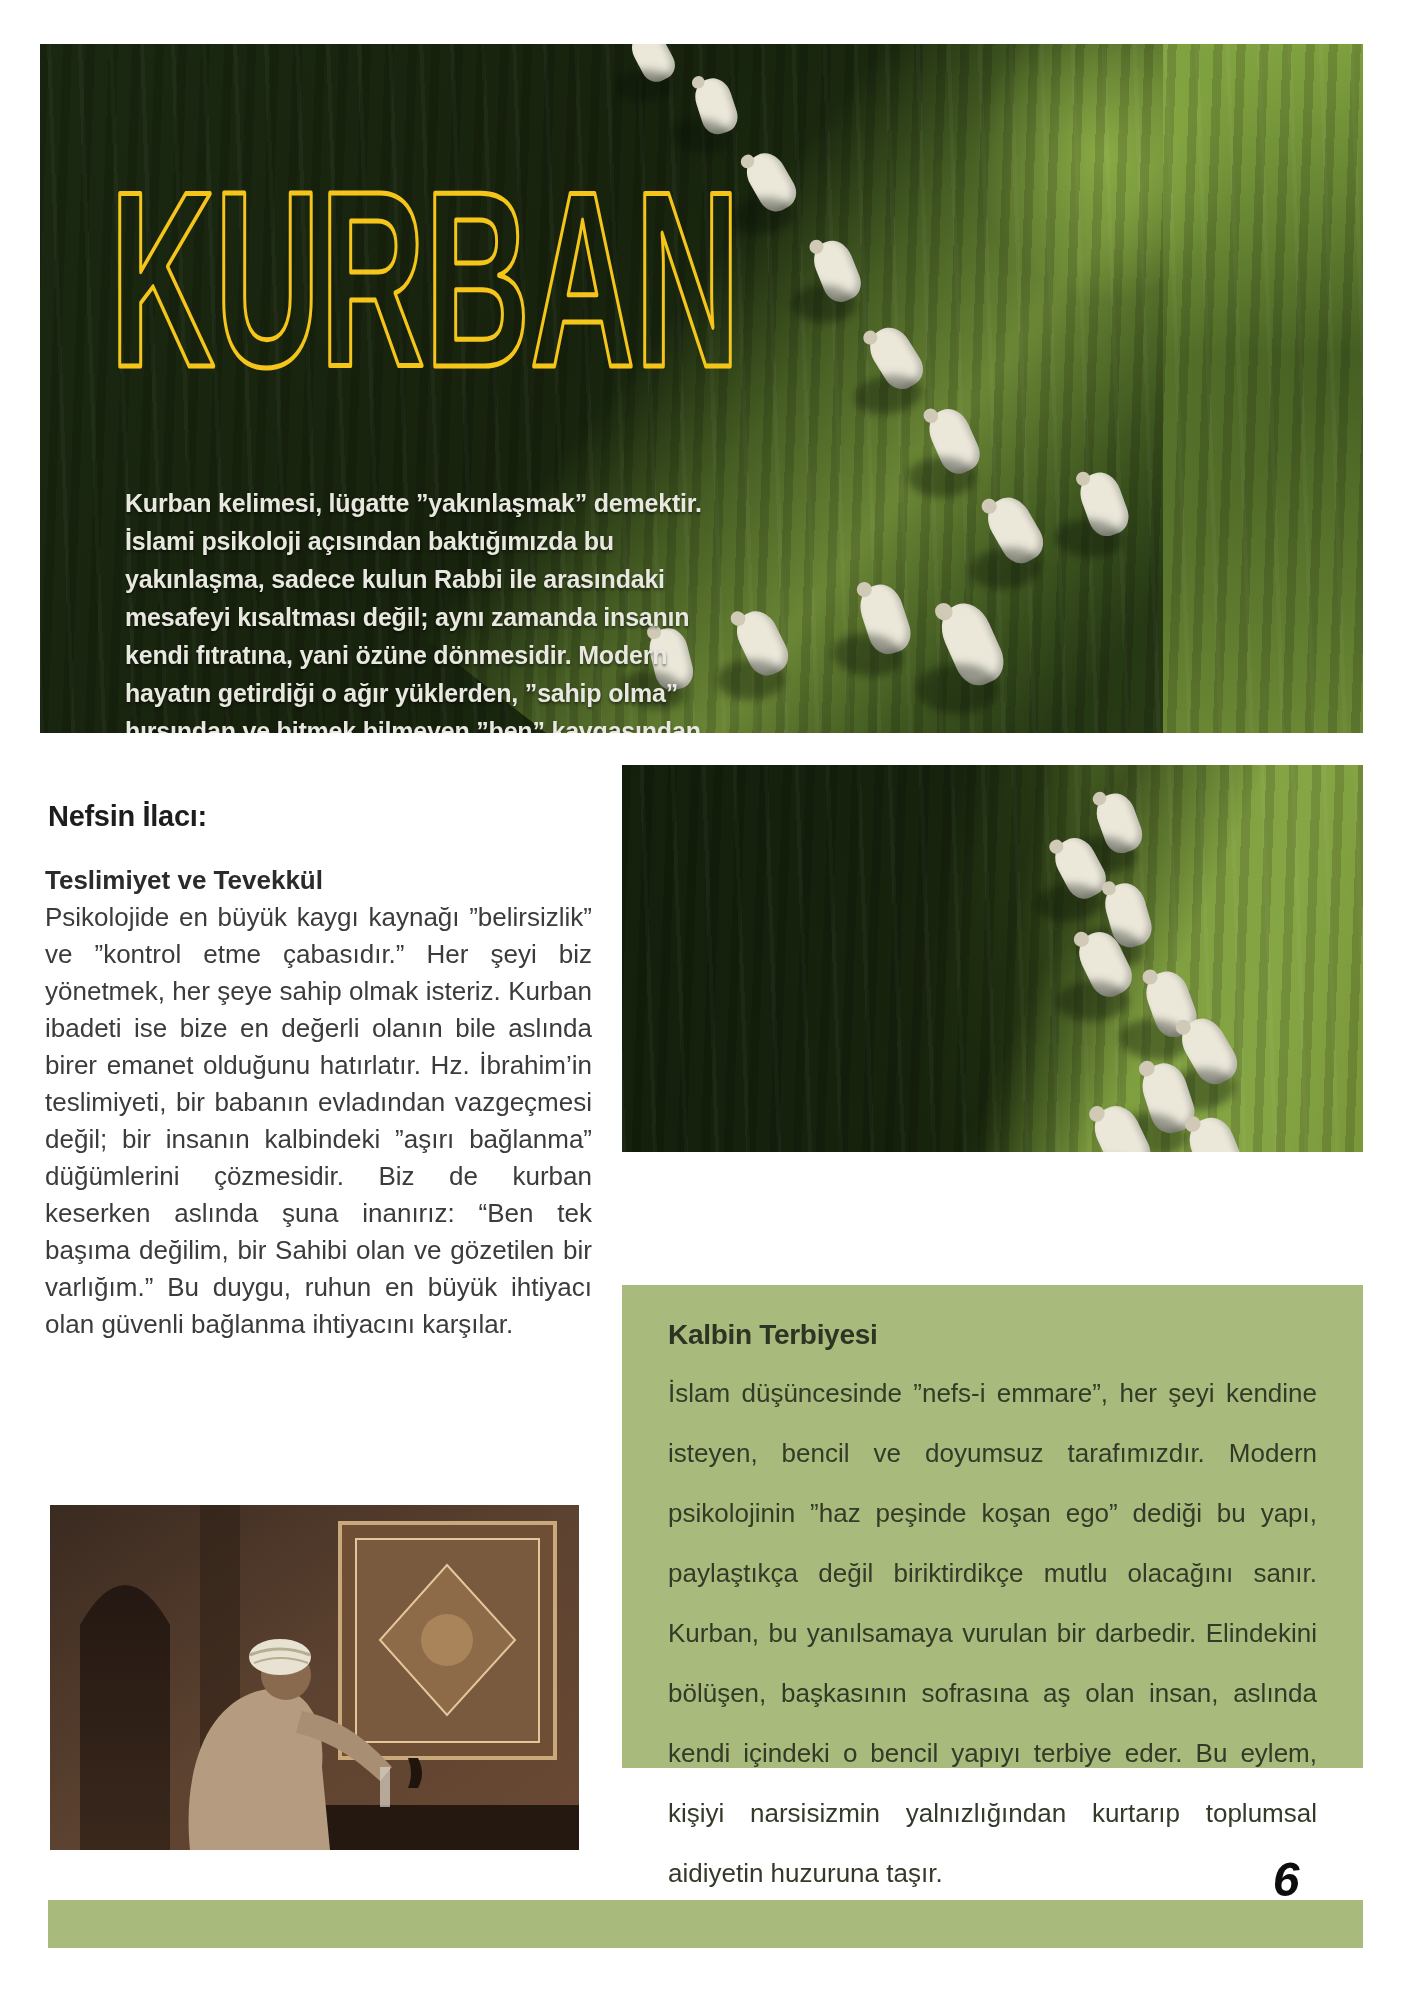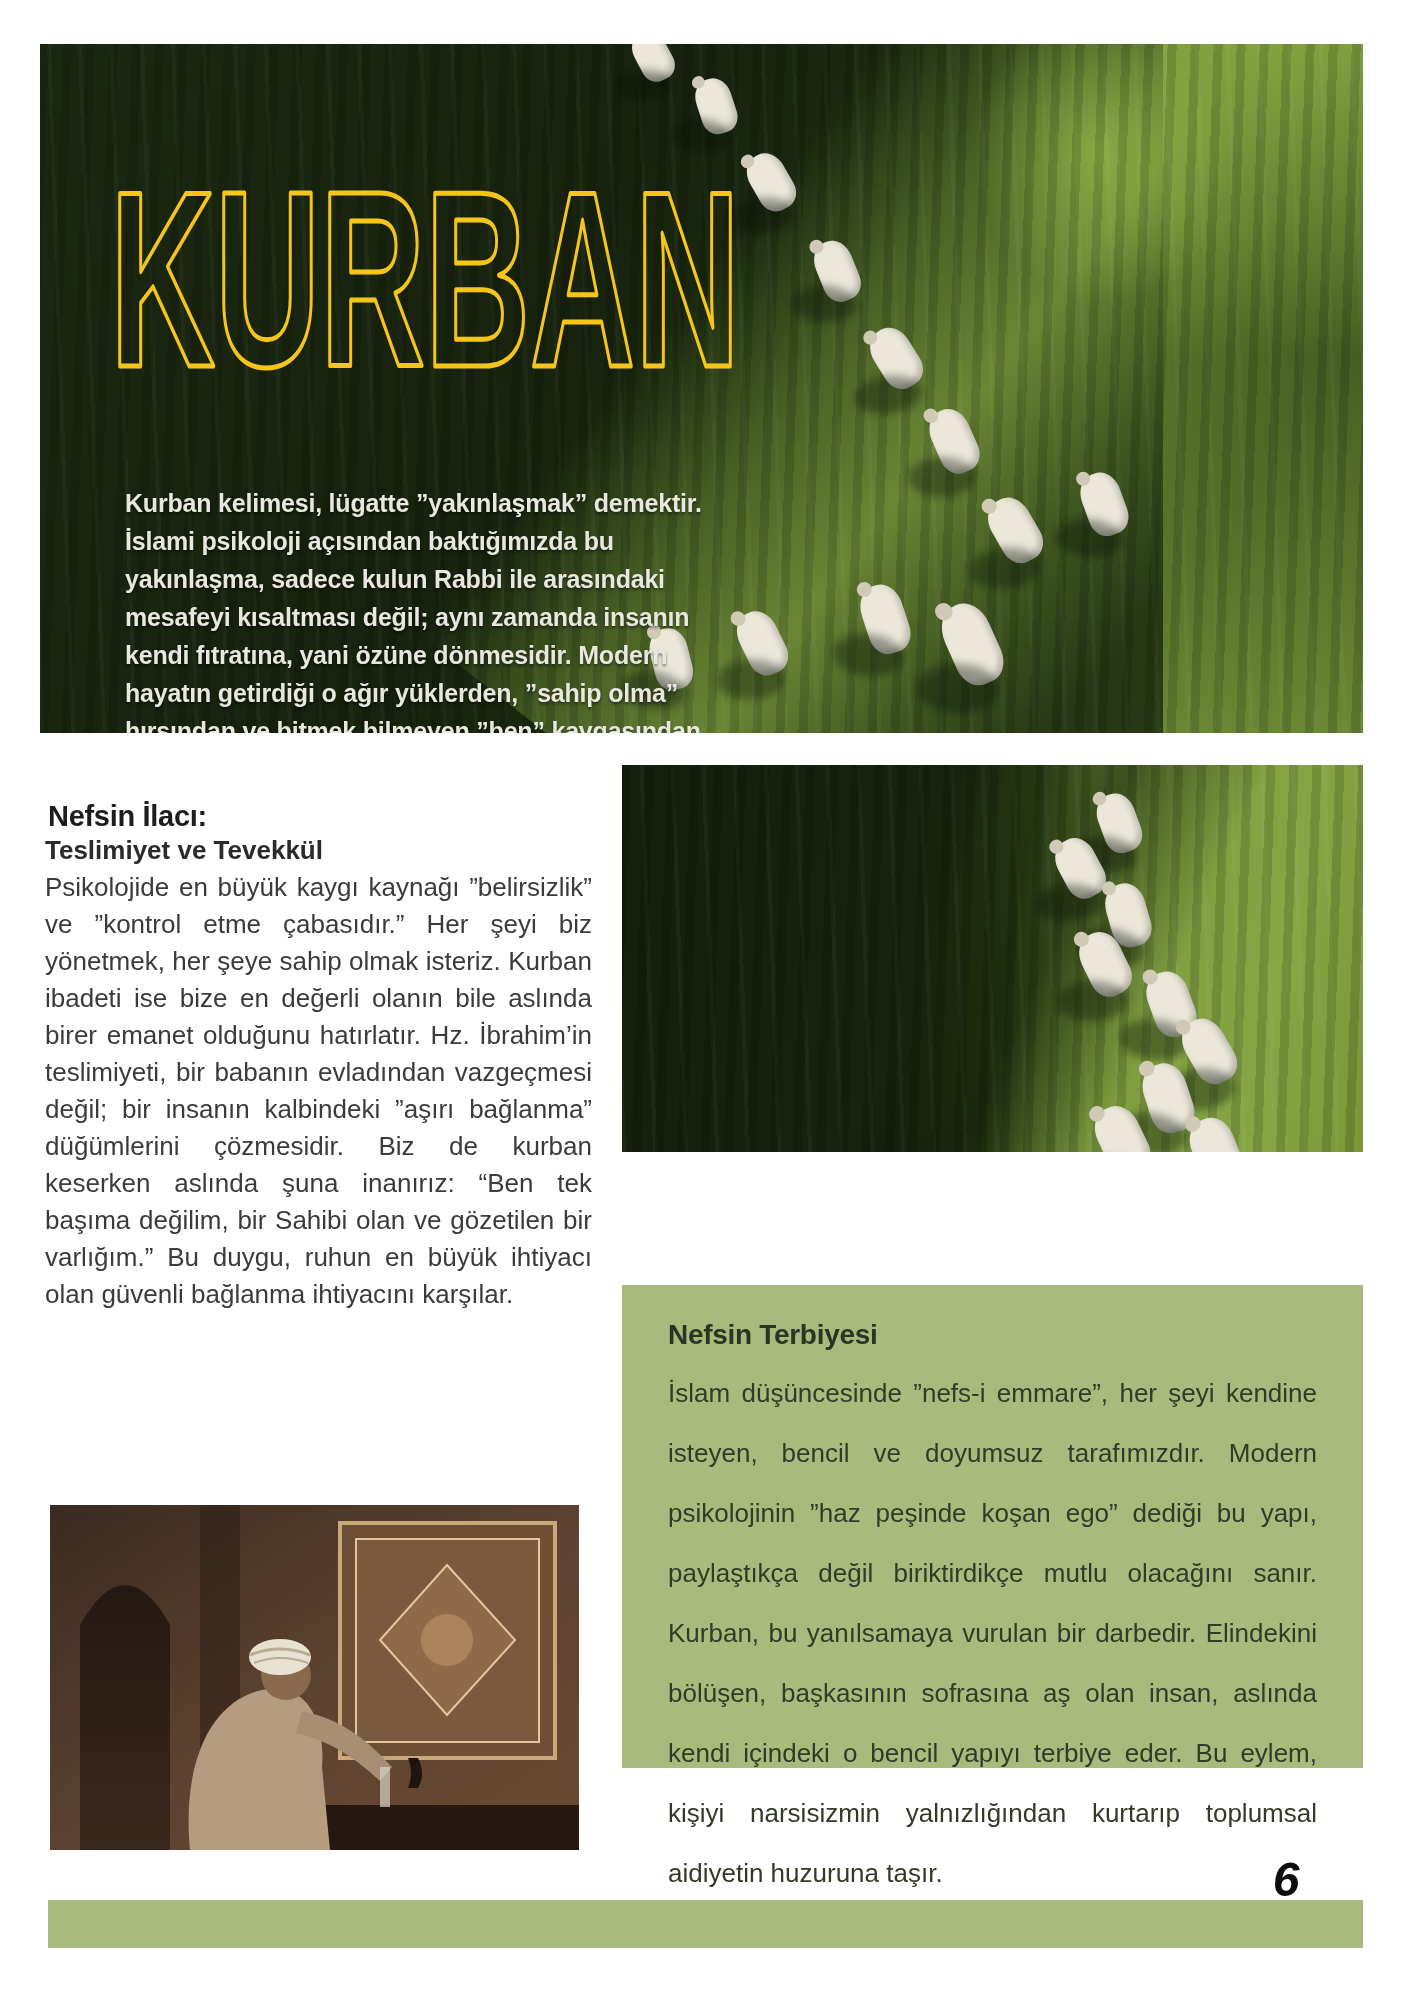--- a/index.html
+++ b/index.html
@@ -32,21 +32,21 @@
     border-radius:46% 46% 42% 42% / 36% 36% 30% 30%;
     box-shadow:inset -3px -4px 6px rgba(0,0,0,.22);}
   .sheep::before{content:"";position:absolute;width:36%;height:22%;left:6%;top:-10%;
     background:#cfc9b6;border-radius:50%;transform:rotate(-24deg);}
   .sheep::after{content:"";position:absolute;width:170%;height:60%;left:-100%;top:62%;
     background:rgba(8,16,4,.38);border-radius:50%;filter:blur(4px);z-index:-1;transform:rotate(24deg);}
 
   
   .kalbin-heading{position:absolute;left:48px;top:800px;
     font-size:29px;font-weight:bold;color:#1d1d1d;letter-spacing:-.3px;}
-  .left-col{position:absolute;left:45px;top:832px;width:547px;
+  .left-col{position:absolute;left:45px;top:862px;width:547px;
     font-size:26px;line-height:37px;color:#3b3b3b;text-align:justify;}
   .left-col .subhead{font-weight:bold;color:#2b2b2b;text-align:left;}
 
   
   .side-img{position:absolute;left:622px;top:765px;width:741px;height:387px;overflow:hidden;
     background:linear-gradient(100deg,#141f0c 0%,#17230d 42%,#2a3c15 52%,#5d7a2e 58%,#7d9c3e 66%,#86a645 86%,#7a9739 100%);}
   .side-img .shadowband{position:absolute;left:300px;top:-80px;width:230px;height:640px;
     transform:rotate(24deg);
     background:linear-gradient(90deg,rgba(0,0,0,0),rgba(10,20,5,.5) 45%,rgba(10,20,5,.25) 75%,rgba(0,0,0,0));}
 
@@ -110,21 +110,21 @@
     <div class="sheep" style="left:486px;top:118px;width:40px;height:64px;transform:rotate(-16deg);"></div>
     <div class="sheep" style="left:462px;top:166px;width:42px;height:66px;transform:rotate(-26deg);"></div>
     <div class="sheep" style="left:528px;top:206px;width:42px;height:66px;transform:rotate(-20deg);"></div>
     <div class="sheep" style="left:566px;top:252px;width:42px;height:68px;transform:rotate(-30deg);"></div>
     <div class="sheep" style="left:524px;top:298px;width:44px;height:70px;transform:rotate(-18deg);"></div>
     <div class="sheep" style="left:478px;top:340px;width:44px;height:70px;transform:rotate(-26deg);"></div>
     <div class="sheep" style="left:572px;top:352px;width:44px;height:70px;transform:rotate(-22deg);"></div>
   </div>
 
   <div class="callout">
-    <div class="co-head">Nefsin Terbiyesi</div>
+    <div class="co-head">Kalbin Terbiyesi</div>
     <div class="co-body">İslam düşüncesinde ”nefs-i emmare”, her şeyi kendine isteyen, bencil ve doyumsuz tarafımızdır. Modern psikolojinin ”haz peşinde koşan ego” dediği bu yapı, paylaştıkça değil biriktirdikçe mutlu olacağını sanır. Kurban, bu yanılsamaya vurulan bir darbedir. Elindekini bölüşen, başkasının sofrasına aş olan insan, aslında kendi içindeki o bencil yapıyı terbiye eder. Bu eylem, kişiyi narsisizmin yalnızlığından kurtarıp toplumsal aidiyetin huzuruna taşır.</div>
   </div>
 
   <div class="fountain">
     <svg width="529" height="345" viewBox="0 0 529 345">
       <defs>
         <linearGradient id="fbg" x1="0" y1="0" x2="1" y2="1">
           <stop offset="0" stop-color="#3a2a20"></stop>
           <stop offset="0.5" stop-color="#5c4230"></stop>
           <stop offset="1" stop-color="#6b4a33"></stop>

